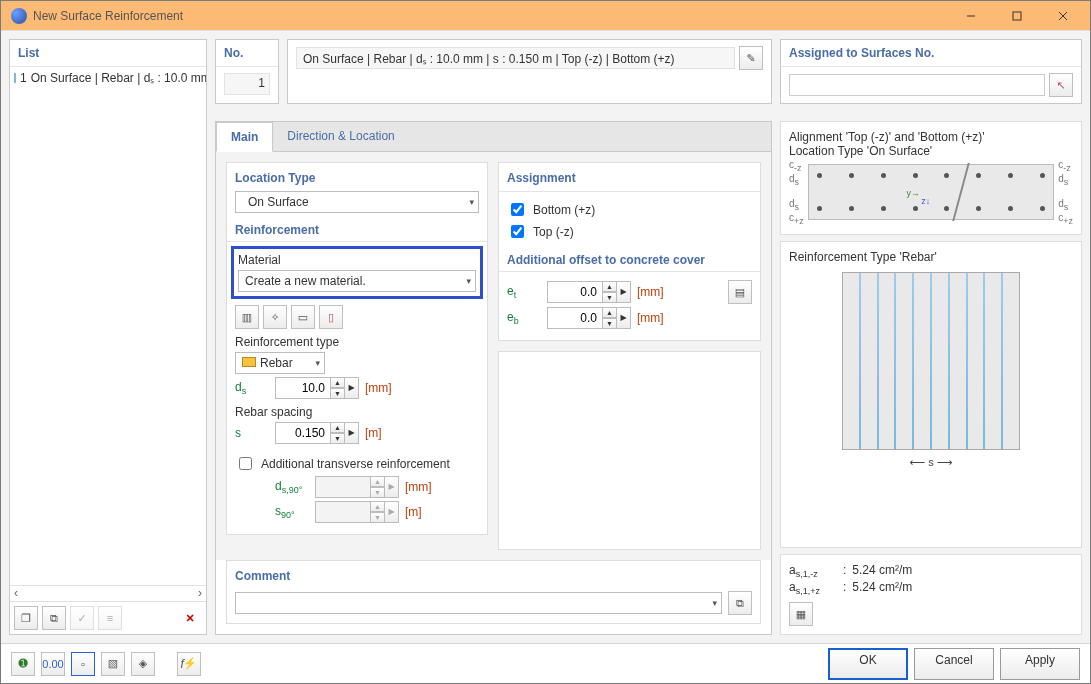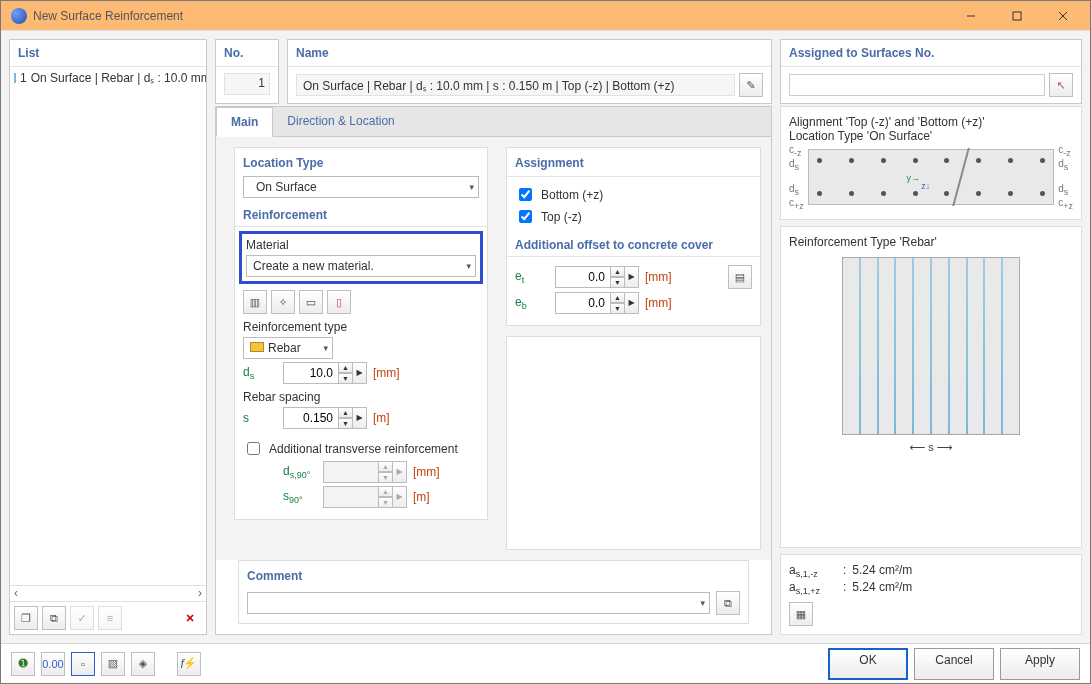--- a/index.html
+++ b/index.html
@@ -16,39 +16,39 @@
   .listpanel { width: 198px; }
   .listheader, .hdr { color: #4a6da7; font-weight: 600; padding: 6px 8px; border-bottom: 1px solid #e4e4e4; background:#fff; }
   .listcontent { flex: 1; overflow: auto; }
   .listrow { display: flex; align-items: center; padding: 2px 4px; gap: 4px; white-space: nowrap; }
   .listrow .itemicon { width: 14px; height: 10px; background: #bfe3f7; border: 1px solid #7bb8d9; }
   .listfooter { border-top: 1px solid #e0e0e0; display:flex; align-items:center; padding:4px; gap:4px; }
   .scrollhint { height: 16px; border-top: 1px solid #e0e0e0; display:flex; justify-content:space-between; padding:0 4px; color:#666; }
   .iconbtn { width: 24px; height: 24px; border: 1px solid #bfbfbf; background: linear-gradient(#fff,#ececec); display:flex; align-items:center; justify-content:center; font-size:11px; color:#555; }
   .iconbtn.disabled { opacity: .5; }
   .iconbtn.danger { color: #c00; font-weight:bold; }
-  .rightcol { flex: 1; display:flex; flex-direction:column; gap:2px; }
+  .rightcol { flex: 1; display:flex; flex-direction:column; gap:17px; }
   .toprow { display:flex; gap:8px; }
   .nopanel { width: 64px; }
   .namepanel { flex:1; }
   .assignedpanel { width: 302px; }
   .fieldrow { padding: 6px 8px; display:flex; align-items:center; gap:4px; }
   .numfield { width:48px; height:22px; border:1px solid #e2e2e2; background:#f6f6f6; text-align:right; padding:2px 4px; }
   .namefield { flex:1; height:22px; border:1px solid #e2e2e2; background:#f6f6f6; padding:2px 6px; display:flex; align-items:center; color:#333; }
   .assignfield { flex:1; height:22px; border:1px solid #ccc; background:#fff; }
   .contentrow { flex:1; display:flex; gap:8px; }
   .mainpanel { flex:1; display:flex; flex-direction:column; }
   .tabs { display:flex; background:#e6e6e6; border-bottom:1px solid #c9c9c9; }
   .tab { padding: 7px 14px; color:#4a6da7; cursor:default; }
   .tab.active { background:#fff; border:1px solid #c9c9c9; border-bottom:1px solid #fff; margin-bottom:-1px; font-weight:600; }
   .maincontent { flex:1; display:flex; gap:10px; padding:10px; background:#f3f3f3; }
   .col { display:flex; flex-direction:column; gap:10px; }
   .colleft { width: 262px; }
   .colmid { flex:1; }
-  .subpanel { background:#fff; border:1px solid #ddd; padding:8px;margin-left:8px; }
+  .subpanel { background:#fff; border:1px solid #ddd; padding:8px; }
   .subhdr { color:#4a6da7; font-weight:600; margin-bottom:6px; }
   .sep { height:1px; background:#e4e4e4; margin: 4px -8px 8px; }
   .select { height:22px; border:1px solid #bcbcbc; background:#fff; display:flex; align-items:center; justify-content:space-between; padding:0 4px 0 6px; }
   .select.small { width: 90px; }
   .chev { color:#555; font-size:9px; }
   .sectlabel { color:#4a6da7; font-weight:600; margin-top:10px; }
   .lbl { color:#333; margin: 6px 0 3px; }
   .paramrow { display:flex; align-items:center; gap:6px; margin:3px 0; }
   .sym { width:34px; color:#15803d; }
   .spin { display:flex; align-items:center; height:22px; }
@@ -68,21 +68,21 @@
   .dotrow { position:absolute; left:8px; right:8px; display:flex; justify-content:space-between; }
   .dot { width:5px; height:5px; background:#555; border-radius:50%; }
   .slash { position:absolute; top:-2px; bottom:-2px; left:62%; width:2px; background:#888; transform: skewX(-15deg); }
   .rlabels { font-size:10px; color:#777; }
   .rebarbox { width:178px; height:178px; margin:8px auto; border:1px solid #aaa; background:#e9e9e9; display:flex; justify-content:space-evenly; }
   .rebarline { width:2px; background: linear-gradient(#9ecbea, #7bb8d9); }
   .sarrow { text-align:center; color:#444; margin-top:-2px; font-size:11px; }
   .results { color:#333; }
   .results .ln { display:flex; gap:6px; }
   .results .k { width:48px; }
-  .commentpanel { margin:0 22px 10px; }
+  .commentpanel { margin:0 10px 10px; }
   .commentrow { display:flex; gap:6px; align-items:center; padding:6px 0 0; }
   .commentsel { flex:1; height:22px; border:1px solid #bcbcbc; background:#fff; display:flex; justify-content:flex-end; align-items:center; padding-right:4px; }
   .bottombar { height:40px; border-top:1px solid #d6d6d6; background:#fff; display:flex; align-items:center; padding:0 10px; gap:6px; }
   .bottombar .spacer { flex:1; }
   .btn { width:80px; height:32px; border:1px solid #9a9a9a; background:linear-gradient(#fff,#ececec); text-align:center; line-height:22px; }
   .btn.primary { border:2px solid #1a5fd0; line-height:20px; }
   .disabled-text { color:#aaa; }
   sub{font-size:9px;}
 </style>
 </head>
@@ -140,21 +140,20 @@
 
       <div class="rightcol">
         <div class="toprow">
           <div class="panel nopanel">
             <div class="hdr">No.</div>
             <div class="fieldrow">
                 <div class="numfield">1</div>
               </div>
           </div>
           <div class="panel namepanel">
-            <div class="hdr">Name</div>
             <div class="fieldrow">
               <div class="namefield">
                 <span>On Surface | Rebar | dₛ : 10.0 mm | s : 0.150 m | Top (-z) | Bottom (+z)</span>
               </div>
               <div class="iconbtn">✎</div>
             </div>
           </div>
           <div class="panel assignedpanel">
             <div class="hdr">Assigned to Surfaces No.</div>
             <div class="fieldrow">

